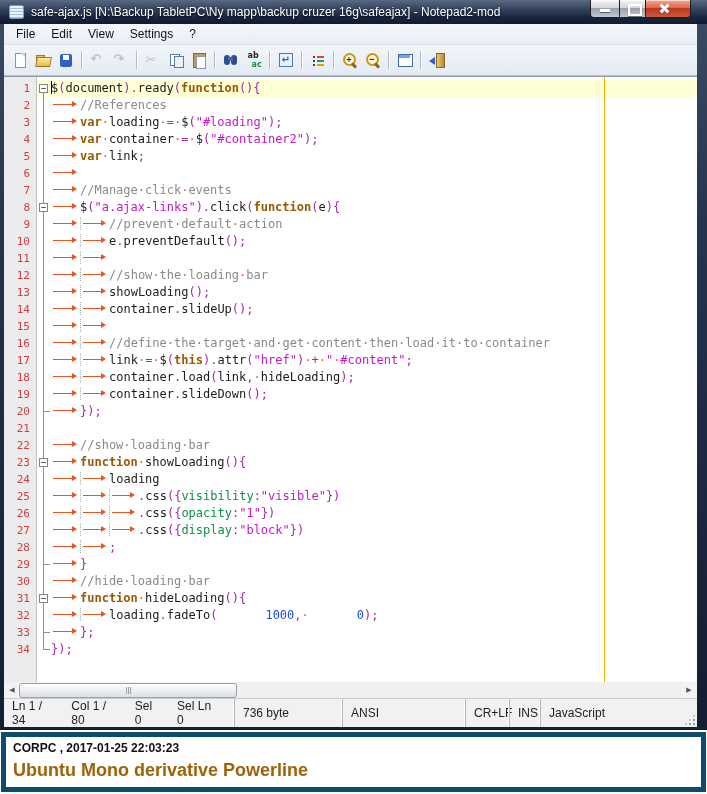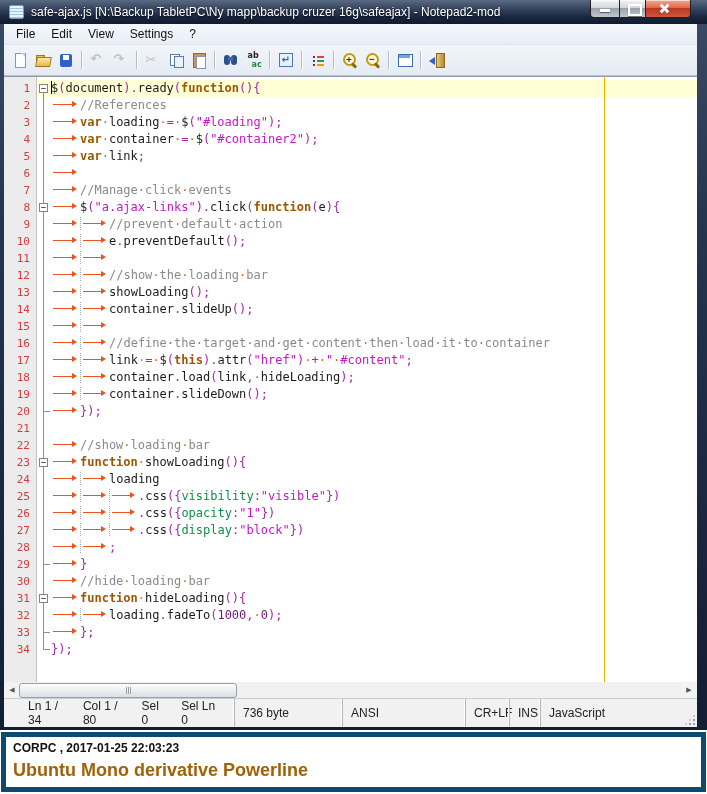--- a/index.html
+++ b/index.html
@@ -98,37 +98,37 @@
   .tab{display:inline-block;width:29px;height:13px;position:relative;vertical-align:-2px;}
   .tab::before{content:'';position:absolute;left:2px;right:7px;top:6px;height:1px;background:#e8551e;}
   .tab::after{content:'';position:absolute;right:3px;top:3px;border-left:5px solid #e8551e;border-top:3px solid transparent;border-bottom:3px solid transparent;}
   .tab + .tab{border-left:1px dotted #ababab;}
   .caret{display:inline-block;width:1px;height:13px;background:#000;vertical-align:-2px;margin-right:-1px;}
   .t-p{color:#1c1c1c;}
   .t-k{color:#9c5800;font-weight:bold;}
   .t-c{color:#8a8a8a;}
   .t-s{color:#c318c3;}
   .t-o{color:#a12ba5;}
-  .t-n{color:#701a75;}
+  .t-n{color:#1d4ed8;margin-left:48px;}
   .t-g{color:#0c9148;}
   .t-w{color:#e8601c;}
 
   
   .hscroll{flex:none;height:17px;background:#f0f0f0;border-bottom:1px solid #c8cdd4;display:flex;align-items:center;position:relative;}
   .hs-arrow{flex:none;width:16px;height:15px;display:flex;align-items:center;justify-content:center;
     font-size:7px;color:#555;background:#f3f3f3;}
   .hs-arrow.right{position:absolute;right:0;}
   .hs-thumb{position:absolute;left:15px;width:218px;top:1px;height:15px;border:1px solid #9aa0a8;border-radius:3px;
     background:linear-gradient(180deg,#fdfdfd,#dcdfe3);display:flex;align-items:center;justify-content:center;gap:2px;}
   .hs-grip{width:1px;height:7px;background:#9aa0a8;box-shadow:2px 0 0 #9aa0a8,4px 0 0 #9aa0a8;margin-right:4px;}
 
   
   .statusbar{flex:1;background:#f1f1f1;display:flex;align-items:center;font-size:12px;color:#222;position:relative;}
   .sb-cell{height:100%;display:flex;align-items:center;flex:none;}
-  .sb-cell.first{width:230px;padding-left:24px;gap:0;}
+  .sb-cell.first{width:230px;padding-left:8px;gap:0;}
   .sb-cell.first span{margin-right:18px;}
   .sb-div{border-left:1px solid #b5b5b5;box-shadow:-1px 0 0 #fff;padding-left:8px;}
   .sb-size{width:108px;}
   .sb-enc{width:123px;}
   .sb-eol{width:44px;}
   .sb-ins{width:31px;}
   .sb-lang{flex:1;}
   .sb-grip{position:absolute;right:2px;bottom:2px;width:2px;height:2px;background:#9aa0a8;
     box-shadow:-4px 0 0 #9aa0a8,0 -4px 0 #9aa0a8,-8px 0 0 #c8ccd2,0 -8px 0 #c8ccd2,-4px -4px 0 #c8ccd2;}
 

